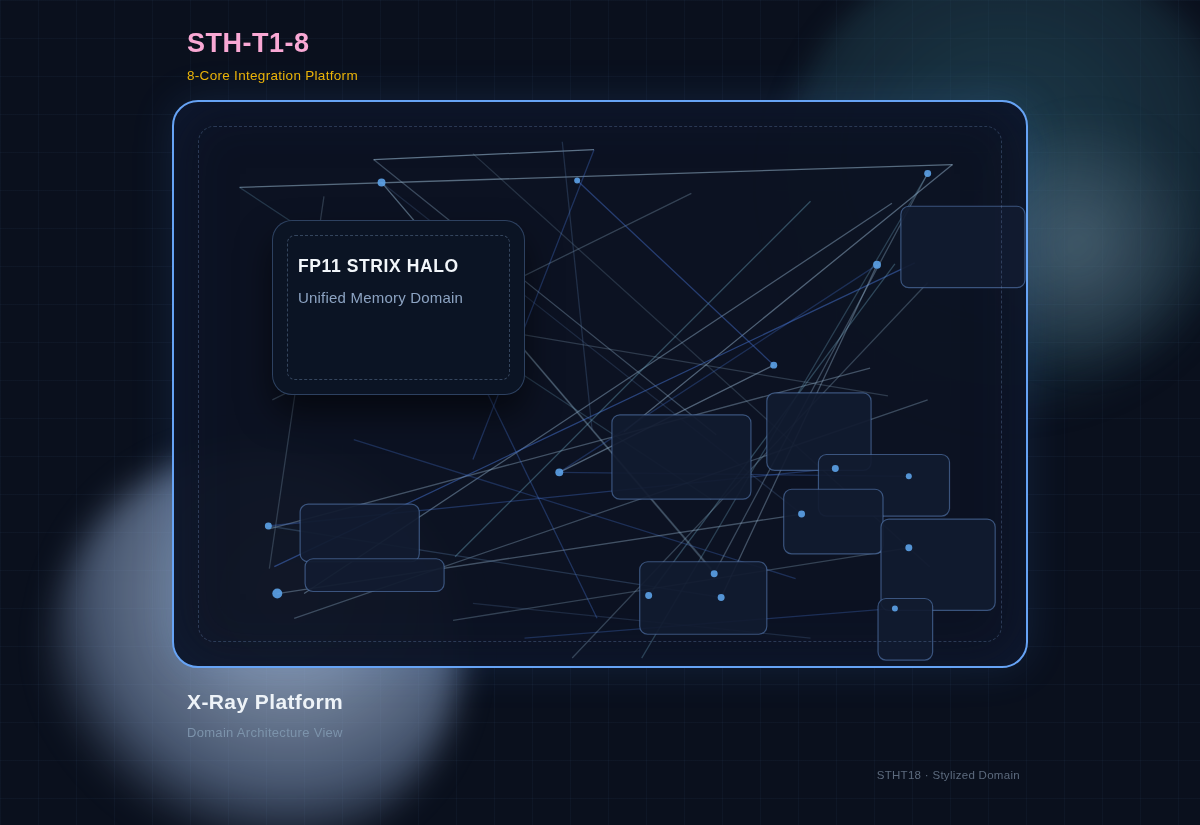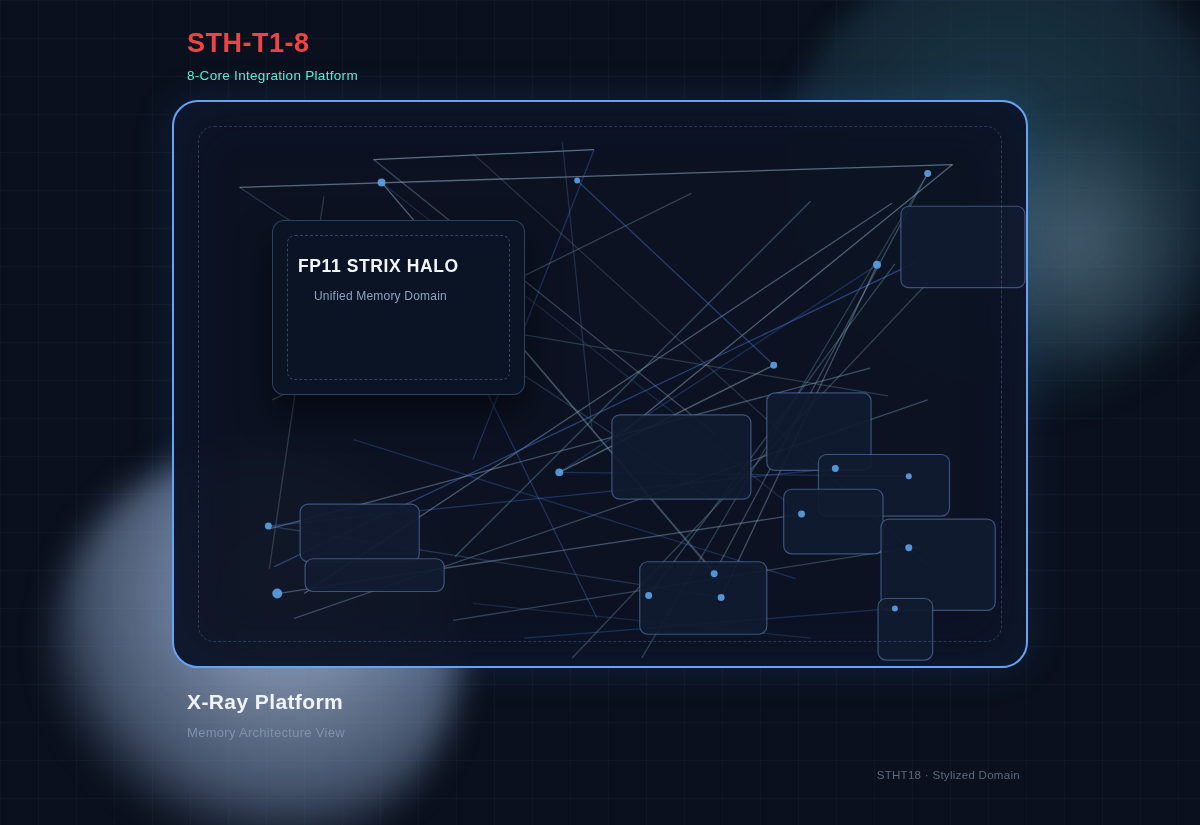--- a/index.html
+++ b/index.html
@@ -30,55 +30,55 @@
     filter:blur(18px);
   }
   .glow-bl{
     left:50px;top:450px;width:410px;height:410px;
     background:radial-gradient(circle at 58% 35%, rgba(185,203,228,0.85), rgba(128,152,190,0.5) 55%, rgba(128,152,190,0) 73%);
     filter:blur(16px);
   }
   
   .header{position:absolute;left:187px;top:28px;z-index:3;}
   .header h1{
-    margin:0;font-size:27px;font-weight:700;color:#ef4444;letter-spacing:0.5px;
+    margin:0;font-size:27px;font-weight:700;color:#f9a8d4;letter-spacing:0.5px;
   }
   .header p{
-    margin:9px 0 0 0;font-size:13.5px;color:#5eead4;letter-spacing:0.3px;
+    margin:9px 0 0 0;font-size:13.5px;color:#eab308;letter-spacing:0.3px;
   }
   
   .panel{
     position:absolute;left:172px;top:100px;width:856px;height:568px;z-index:2;
     background:rgba(12,19,34,0.97);
     border:2px solid #66a3f5;border-radius:26px;
     box-shadow:0 0 44px rgba(70,140,245,0.14), inset 0 0 60px rgba(20,40,80,0.35);
     box-sizing:border-box;
   }
   .panel-dashed{
     position:absolute;inset:24px;border:1px dashed rgba(100,130,175,0.35);
     border-radius:16px;pointer-events:none;
   }
   .panel svg{position:absolute;inset:0;width:100%;height:100%;border-radius:24px;}
   
   .chip{
     position:absolute;left:98px;top:118px;width:253px;height:175px;
-    background:#0b1424;border:1px solid rgba(110,150,210,0.35);border-radius:12px;
+    background:#0b1424;border:1px solid rgba(110,150,210,0.35);border-radius:20px;
     box-shadow:0 18px 34px rgba(0,0,0,0.55);
     box-sizing:border-box;z-index:4;
   }
   .chip-dashed{
     position:absolute;inset:14px;border:1px dashed rgba(130,160,200,0.35);
     border-radius:8px;box-sizing:border-box;
     padding:20px 10px 0 10px;
   }
   .chip-dashed h2{
     margin:0;font-size:17.5px;font-weight:700;color:#f2f6fa;letter-spacing:0.6px;
   }
   .chip-dashed p{
-    margin:12px 0 0 16px;font-size:12px;color:#8ca3c2;letter-spacing:0.2px;
+    margin:12px 0 0 0;font-size:15px;color:#8ca3c2;letter-spacing:0.2px;
   }
   
   .footer{position:absolute;left:187px;top:690px;z-index:3;}
   .footer h2{margin:0;font-size:21px;font-weight:700;color:#eef3f8;letter-spacing:0.4px;}
   .footer p{margin:11px 0 0 0;font-size:13px;color:#7c93ab;letter-spacing:0.3px;}
   .watermark{
     position:absolute;right:180px;top:769px;z-index:3;
     font-size:11.5px;color:#5c6a7d;letter-spacing:0.3px;
   }
 </style>
@@ -164,16 +164,16 @@
   <div class="chip">
     <div class="chip-dashed">
       <h2>FP11 STRIX HALO</h2>
       <p>Unified Memory Domain</p>
     </div>
   </div>
 </div>
 
 <footer class="footer">
   <h2>X-Ray Platform</h2>
-  <p>Memory Architecture View</p>
+  <p>Domain Architecture View</p>
 </footer>
 
 <span class="watermark">STHT18 · Stylized Domain</span>
 
 </body></html>

